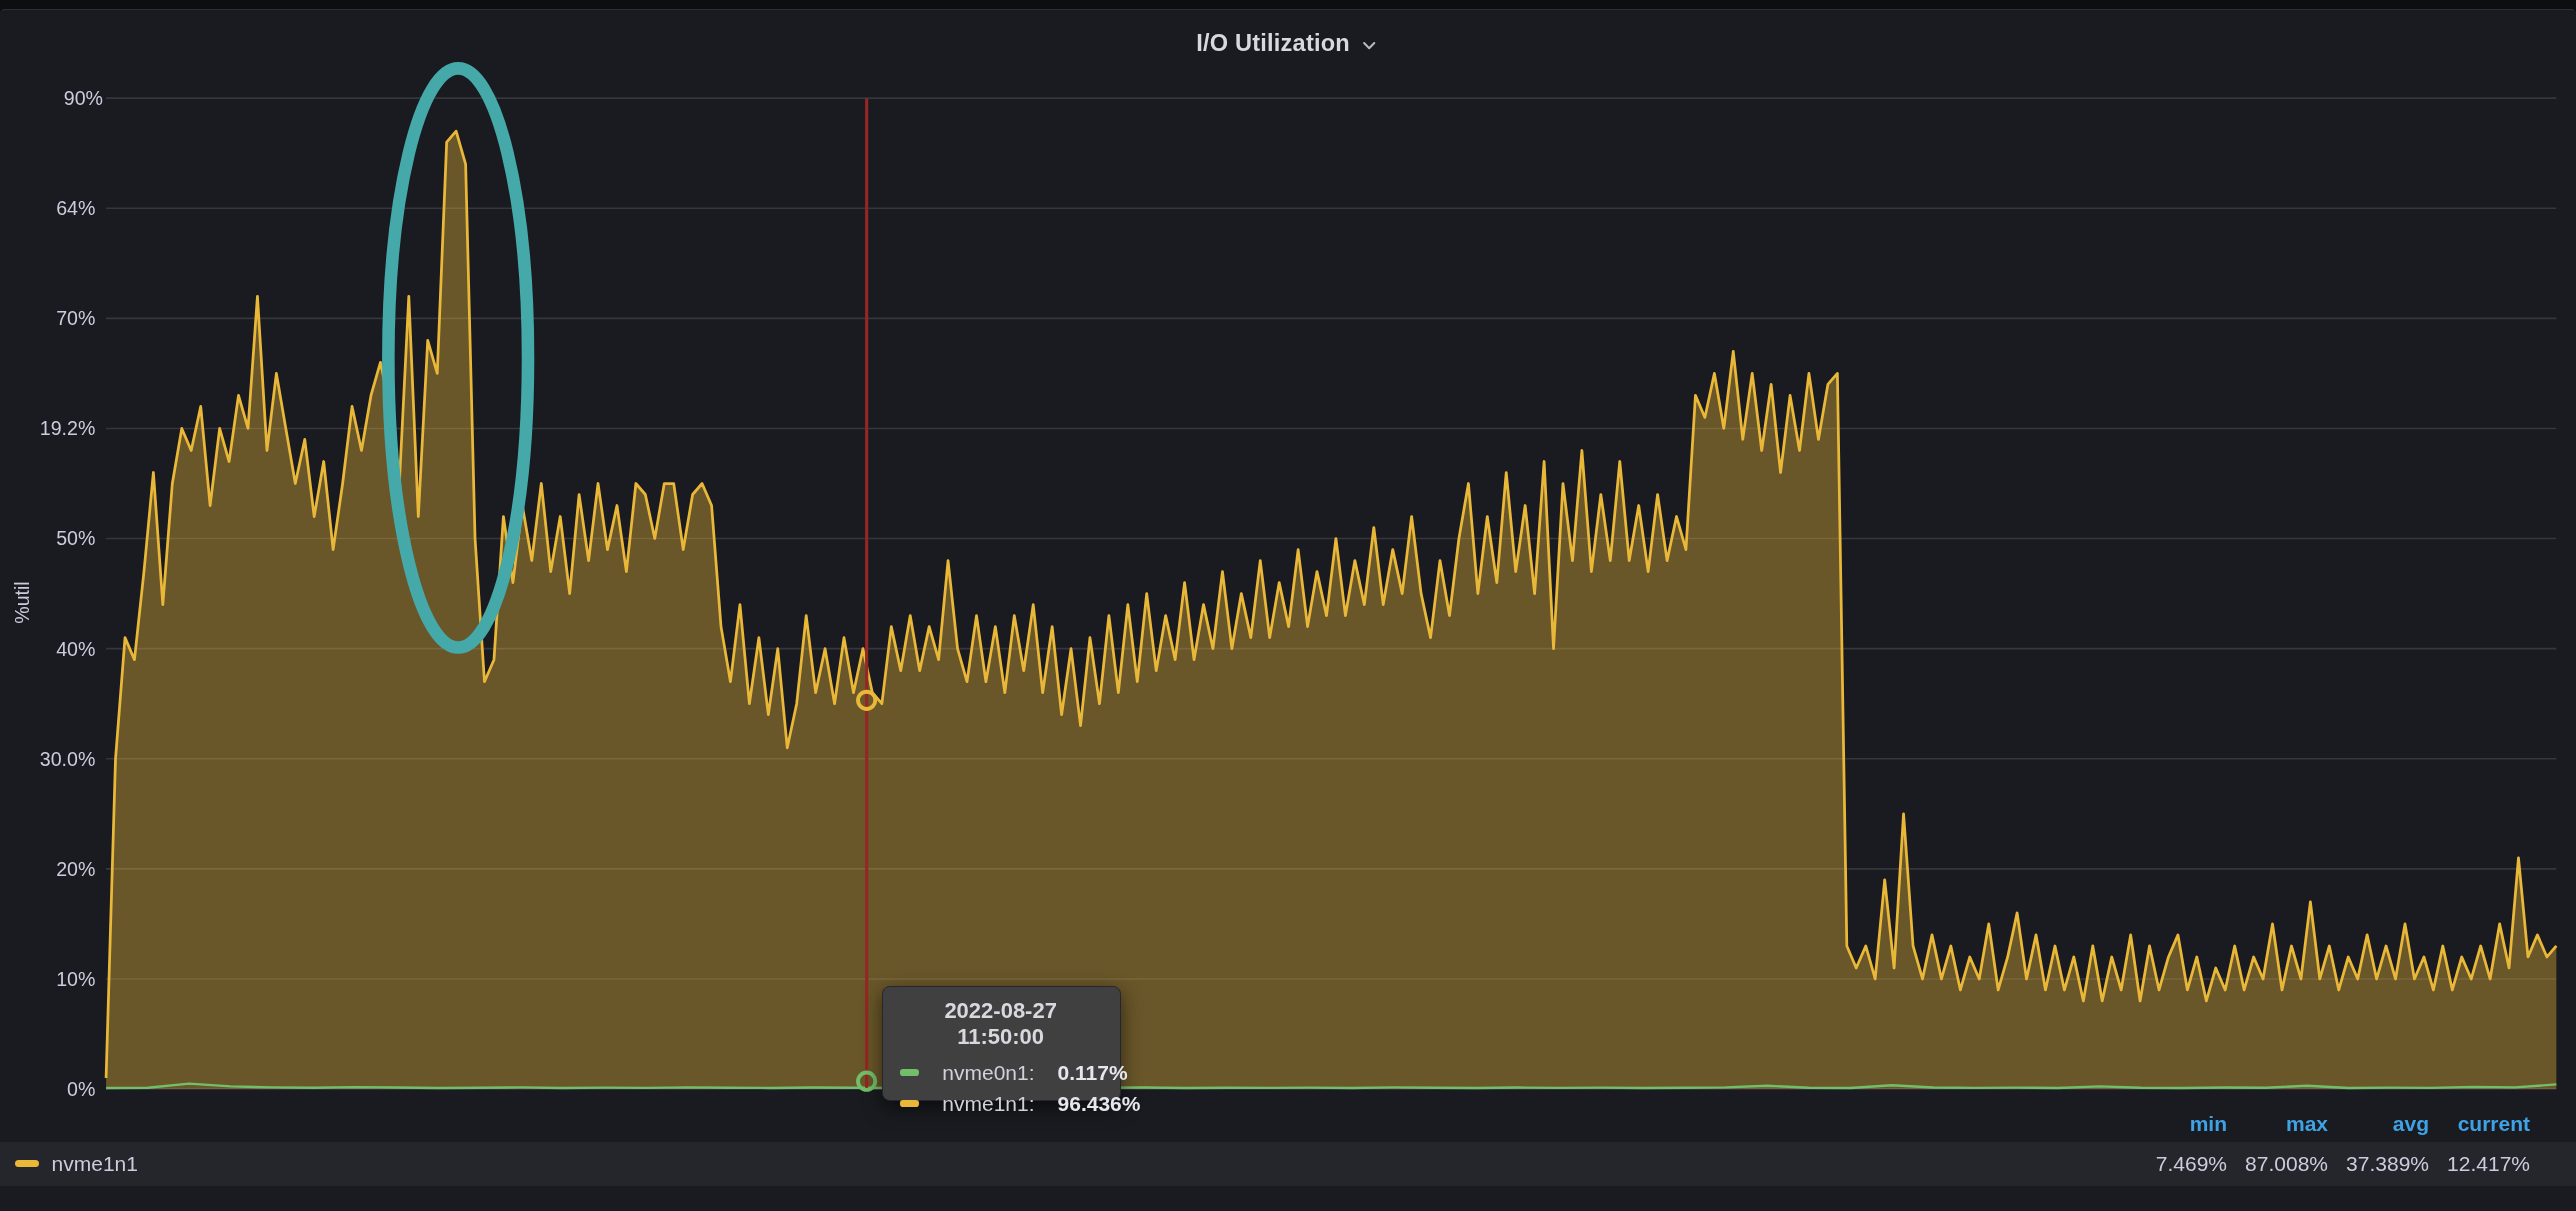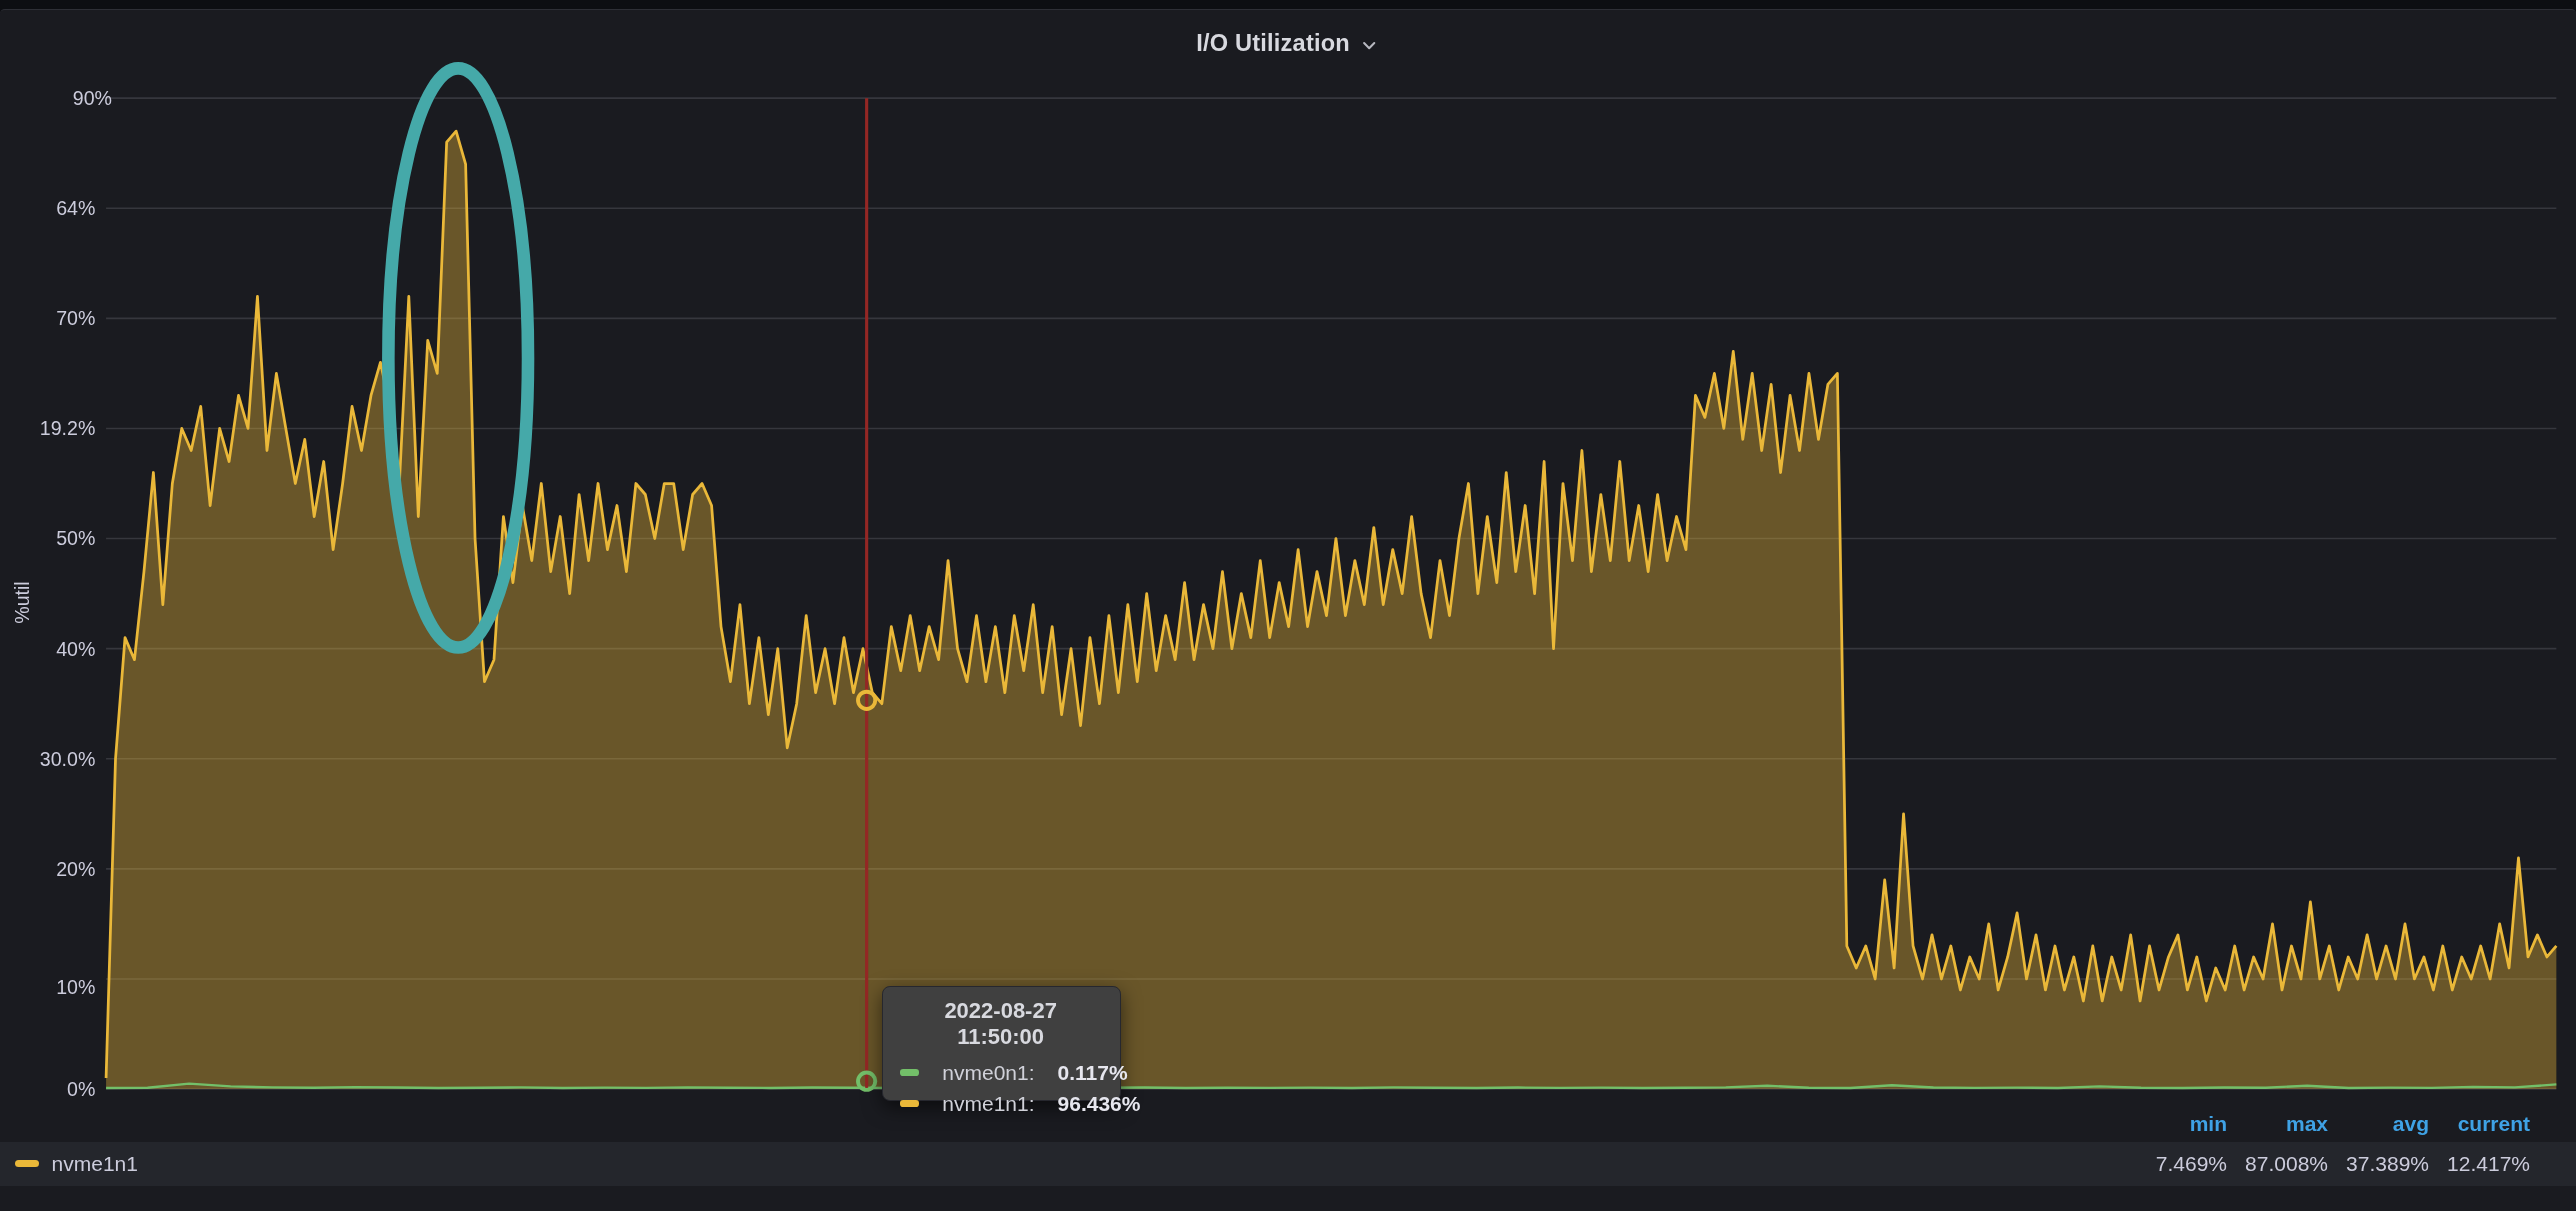--- a/index.html
+++ b/index.html
@@ -62,29 +62,29 @@
         <path d="M135.0 1359.0 L147.0 952.7 L159.1 798.5 L171.1 826.6 L183.2 714.5 L195.2 588.4 L207.2 756.5 L219.3 602.4 L231.3 532.3 L243.3 560.4 L255.4 504.3 L267.4 630.4 L279.5 532.3 L291.5 574.4 L303.5 490.3 L315.6 532.3 L327.6 364.2 L339.7 560.4 L351.7 462.3 L363.7 532.3 L375.8 602.4 L387.8 546.3 L399.8 644.4 L411.9 574.4 L423.9 686.5 L436.0 602.4 L448.0 504.3 L460.0 560.4 L472.1 490.3 L484.1 448.3 L496.2 504.3 L508.2 602.4 L520.2 364.2 L532.3 644.4 L544.3 420.2 L556.4 462.3 L568.4 168.0 L580.4 154.0 L592.5 196.1 L604.5 672.4 L616.5 854.6 L628.6 826.6 L640.6 644.4 L652.7 728.5 L664.7 630.4 L676.7 700.5 L688.8 602.4 L700.8 714.5 L712.9 644.4 L724.9 742.5 L736.9 616.4 L749.0 700.5 L761.0 602.4 L773.0 686.5 L785.1 630.4 L797.1 714.5 L809.2 602.4 L821.2 616.4 L833.2 672.4 L845.3 602.4 L857.3 602.4 L869.4 686.5 L881.4 616.4 L893.4 602.4 L905.5 630.4 L917.5 784.5 L929.5 854.6 L941.6 756.5 L953.6 882.6 L965.7 798.5 L977.7 896.6 L989.7 812.6 L1001.8 938.7 L1013.8 882.6 L1025.9 770.5 L1037.9 868.6 L1049.9 812.6 L1062.0 882.6 L1074.0 798.5 L1086.1 868.6 L1098.1 812.6 L1110.1 868.6 L1122.2 882.6 L1134.2 784.5 L1146.2 840.6 L1158.3 770.5 L1170.3 840.6 L1182.4 784.5 L1194.4 826.6 L1206.4 700.5 L1218.5 812.6 L1230.5 854.6 L1242.6 770.5 L1254.6 854.6 L1266.6 784.5 L1278.7 868.6 L1290.7 770.5 L1302.7 840.6 L1314.8 756.5 L1326.8 868.6 L1338.9 784.5 L1350.9 896.6 L1362.9 812.6 L1375.0 910.6 L1387.0 798.5 L1399.1 882.6 L1411.1 770.5 L1423.1 868.6 L1435.2 756.5 L1447.2 854.6 L1459.2 742.5 L1471.3 840.6 L1483.3 770.5 L1495.4 826.6 L1507.4 728.5 L1519.4 826.6 L1531.5 756.5 L1543.5 812.6 L1555.6 714.5 L1567.6 812.6 L1579.6 742.5 L1591.7 798.5 L1603.7 700.5 L1615.7 798.5 L1627.8 728.5 L1639.8 784.5 L1651.9 686.5 L1663.9 784.5 L1675.9 714.5 L1688.0 770.5 L1700.0 672.4 L1712.1 770.5 L1724.1 700.5 L1736.1 756.5 L1748.2 658.4 L1760.2 756.5 L1772.3 686.5 L1784.3 742.5 L1796.3 644.4 L1808.4 742.5 L1820.4 798.5 L1832.4 700.5 L1844.5 770.5 L1856.5 672.4 L1868.6 602.4 L1880.6 742.5 L1892.6 644.4 L1904.7 728.5 L1916.7 588.4 L1928.8 714.5 L1940.8 630.4 L1952.8 742.5 L1964.9 574.4 L1976.9 812.6 L1988.9 602.4 L2001.0 700.5 L2013.0 560.4 L2025.1 714.5 L2037.1 616.4 L2049.1 700.5 L2061.2 574.4 L2073.2 700.5 L2085.3 630.4 L2097.3 714.5 L2109.3 616.4 L2121.4 700.5 L2133.4 644.4 L2145.4 686.5 L2157.5 490.3 L2169.5 518.3 L2181.6 462.3 L2193.6 532.3 L2205.6 434.3 L2217.7 546.3 L2229.7 462.3 L2241.8 560.4 L2253.8 476.3 L2265.8 588.4 L2277.9 490.3 L2289.9 560.4 L2301.9 462.3 L2314.0 546.3 L2326.0 476.3 L2338.1 462.3 L2350.1 1190.9 L2362.1 1218.9 L2374.2 1190.9 L2386.2 1232.9 L2398.3 1106.8 L2410.3 1218.9 L2422.3 1022.7 L2434.4 1190.9 L2446.4 1232.9 L2458.5 1176.8 L2470.5 1232.9 L2482.5 1190.9 L2494.6 1246.9 L2506.6 1204.9 L2518.6 1232.9 L2530.7 1162.8 L2542.7 1246.9 L2554.8 1204.9 L2566.8 1148.8 L2578.8 1232.9 L2590.9 1176.8 L2602.9 1246.9 L2615.0 1190.9 L2627.0 1246.9 L2639.0 1204.9 L2651.1 1260.9 L2663.1 1190.9 L2675.1 1260.9 L2687.2 1204.9 L2699.2 1246.9 L2711.3 1176.8 L2723.3 1260.9 L2735.3 1190.9 L2747.4 1246.9 L2759.4 1204.9 L2771.5 1176.8 L2783.5 1246.9 L2795.5 1204.9 L2807.6 1260.9 L2819.6 1218.9 L2831.6 1246.9 L2843.7 1190.9 L2855.7 1246.9 L2867.8 1204.9 L2879.8 1232.9 L2891.8 1162.8 L2903.9 1246.9 L2915.9 1190.9 L2928.0 1232.9 L2940.0 1134.8 L2952.0 1232.9 L2964.1 1190.9 L2976.1 1246.9 L2988.2 1204.9 L3000.2 1232.9 L3012.2 1176.8 L3024.3 1232.9 L3036.3 1190.9 L3048.3 1232.9 L3060.4 1162.8 L3072.4 1232.9 L3084.5 1204.9 L3096.5 1246.9 L3108.5 1190.9 L3120.6 1246.9 L3132.6 1204.9 L3144.7 1232.9 L3156.7 1190.9 L3168.7 1232.9 L3180.8 1162.8 L3192.8 1218.9 L3204.8 1078.8 L3216.9 1204.9 L3228.9 1176.8 L3241.0 1204.9 L3253.0 1190.9" fill="none" stroke="#EAB839" stroke-width="3.5" stroke-linejoin="round"></path>
         <path d="M135.0 1371.6 L187.8 1371.3 L240.7 1366.0 L293.5 1369.5 L346.4 1370.9 L399.2 1371.3 L452.1 1370.5 L504.9 1371.0 L557.8 1371.6 L610.6 1371.3 L663.5 1370.9 L716.3 1371.6 L769.2 1371.2 L822.0 1371.5 L874.9 1370.8 L927.7 1371.3 L980.6 1371.6 L1033.4 1371.0 L1086.3 1371.3 L1139.1 1371.6 L1191.9 1371.2 L1244.8 1371.5 L1297.6 1370.9 L1350.5 1371.6 L1403.3 1371.3 L1456.2 1371.0 L1509.0 1371.6 L1561.9 1371.3 L1614.7 1371.5 L1667.6 1371.2 L1720.4 1371.6 L1773.3 1370.9 L1826.1 1371.3 L1879.0 1371.6 L1931.8 1371.0 L1984.7 1371.5 L2037.5 1371.2 L2090.4 1371.6 L2143.2 1371.3 L2196.1 1370.9 L2248.9 1368.8 L2301.7 1371.3 L2354.6 1371.6 L2407.4 1368.1 L2460.3 1371.0 L2513.1 1371.5 L2566.0 1371.2 L2618.8 1371.6 L2671.7 1369.5 L2724.5 1371.3 L2777.4 1371.6 L2830.2 1371.0 L2883.1 1371.3 L2935.9 1368.8 L2988.8 1371.6 L3041.6 1371.2 L3094.5 1371.5 L3147.3 1370.2 L3200.2 1370.9 L3253.0 1367.1" fill="none" stroke="#73BF69" stroke-width="3" stroke-linejoin="round"></path>
         <ellipse cx="583.0566" cy="442.6622222222221" rx="88.863" ry="368.4922222222222" fill="none" stroke="#45A9A9" stroke-width="16"></ellipse>
         <line x1="1102.8272000000002" y1="112" x2="1102.8272000000002" y2="1373" stroke="#942724" stroke-width="4"></line>
         <circle cx="1102.8272000000002" cy="1363" r="11" fill="none" stroke="#73BF69" stroke-width="5"></circle>
         <circle cx="1102.8272000000002" cy="878.2816777777778" r="11" fill="none" stroke="#EAB839" stroke-width="5"></circle>
       </svg>
     <div class="y-axis-title">%util</div>
     <div id="yticks">
         <div class="ytick" style="left: 9.4px; top: 1079px;">0%</div>
-        <div class="ytick" style="left: 9.4px; top: 969px; margin-top: 8px;">10%</div>
+        <div class="ytick" style="left: 9.4px; top: 969px;">10%</div>
         <div class="ytick" style="left: 9.4px; top: 859px;">20%</div>
         <div class="ytick" style="left: 9.4px; top: 749px;">30.0%</div>
         <div class="ytick" style="left: 9.4px; top: 639px;">40%</div>
         <div class="ytick" style="left: 9.4px; top: 528px;">50%</div>
         <div class="ytick" style="left: 9.4px; top: 418px;">19.2%</div>
         <div class="ytick" style="left: 9.4px; top: 308px;">70%</div>
         <div class="ytick" style="left: 9.4px; top: 198px;">64%</div>
-        <div class="ytick" style="left: 26px; top: 88px;">90%</div>
+        <div class="ytick" style="left: 17px; top: 88px;">90%</div>
       </div>
   </div>
 
   <div class="tooltip">
     <div class="tt-title">2022-08-27 11:50:00</div>
     <div class="tt-row">
       <span class="tt-swatch" id="tts0" style="background: rgb(115, 191, 105);"></span>
       <span>nvme0n1:</span>
       <span class="tt-val">0.117%</span>
     </div>

